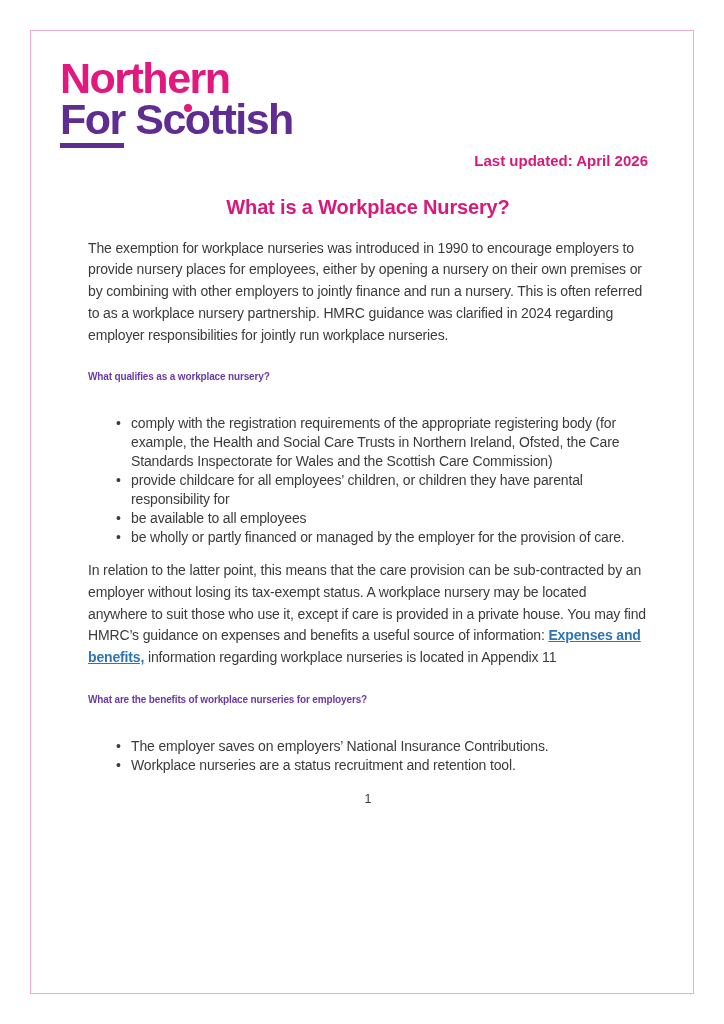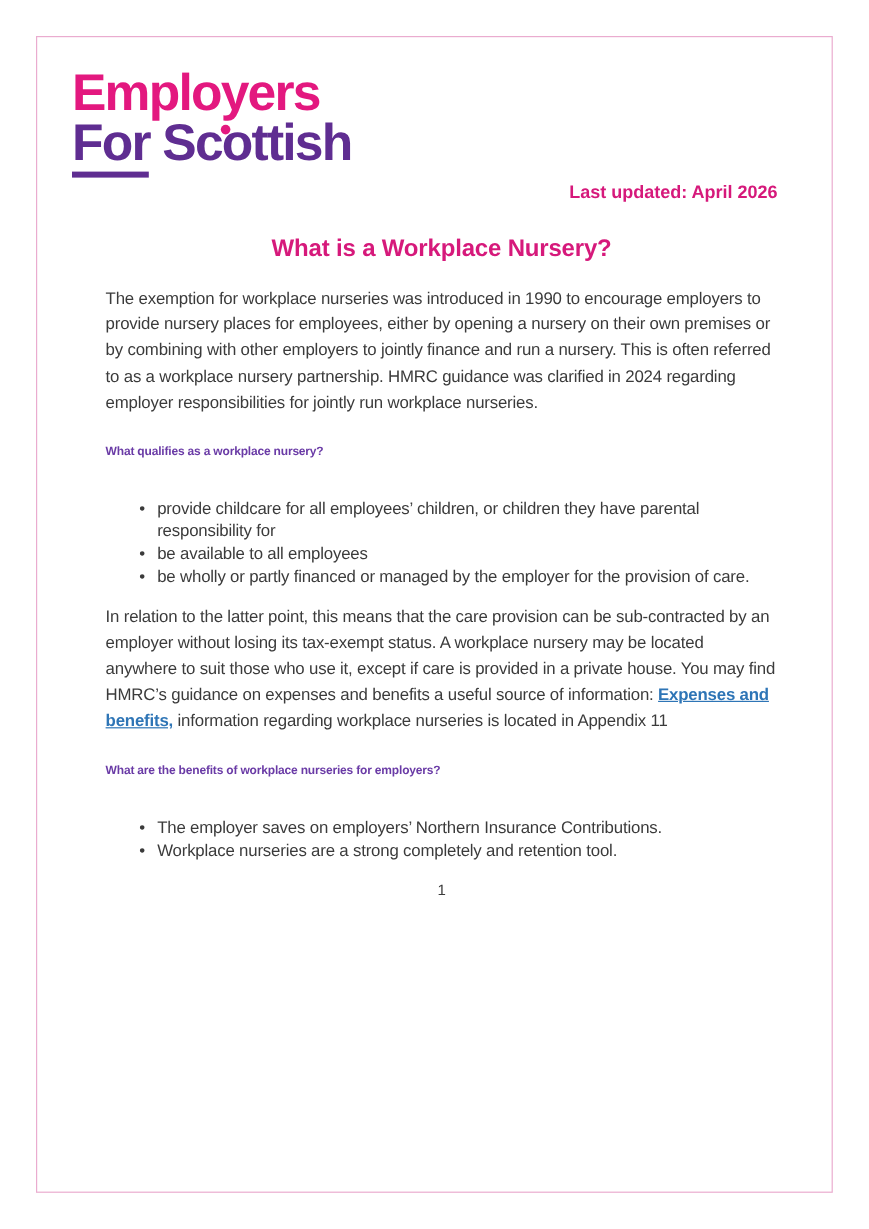--- a/index.html
+++ b/index.html
@@ -99,21 +99,21 @@
     letter-spacing: 0;
   }
 </style>
 </head>
 <body>
 
 <div class="frame">
   <div class="inner">
 
     <div class="logo">
-      <div class="logo-line1">Employers</div>
+      <div class="logo-line1">Northern</div>
       <div class="logo-line2">
         <span>For</span>
         <span>Scottish</span>
         <span class="logo-i-dot"></span>
       </div>
       <div class="logo-underline"></div>
     </div>
 
     <div class="last-updated">Last updated: April 2026</div>
 
@@ -121,31 +121,32 @@
 
       <h1 class="title">What is a Workplace Nursery?</h1>
 
 
       <p>The exemption for workplace nurseries was introduced in 1990 to encourage employers to provide nursery places for employees, either by opening a nursery on their own premises or by combining with other employers to jointly finance and run a nursery. This is often referred to as a workplace nursery partnership. HMRC guidance was clarified in 2024 regarding employer responsibilities for jointly run workplace nurseries.</p>
 
       <h2 class="section-heading">What qualifies as a workplace nursery?</h2>
 
 
       <ul class="doc-list">
+        <li>comply with the registration requirements of the appropriate registering body (for example, the Health and Social Care Trusts in Northern Ireland, Ofsted, the Care Standards Inspectorate for Wales and the Scottish Care Commission)</li>
         <li>provide childcare for all employees’ children, or children they have parental responsibility for</li>
         <li>be available to all employees</li>
         <li>be wholly or partly financed or managed by the employer for the provision of care.</li>
       </ul>
 
       <p><span>In relation to the latter point, this means that the care provision can be sub-contracted by an employer without losing its tax-exempt status. A workplace nursery may be located anywhere to suit those who use it, except if care is provided in a private house. You may find HMRC’s guidance on expenses and benefits a useful source of information: </span><a href="#" class="doclink">Expenses and benefits,</a><span> information regarding workplace nurseries is located in Appendix 11</span></p>
 
       <h2 class="section-heading">What are the benefits of workplace nurseries for employers?</h2>
 
       <ul class="doc-list">
-        <li>The employer saves on employers’ Northern Insurance Contributions.</li>
-        <li>Workplace nurseries are a strong completely and retention tool.</li>
+        <li>The employer saves on employers’ National Insurance Contributions.</li>
+        <li>Workplace nurseries are a status recruitment and retention tool.</li>
       </ul>
 
       <div class="page-number">1</div>
 
     </div>
   </div>
 </div>
 
 </body></html>

